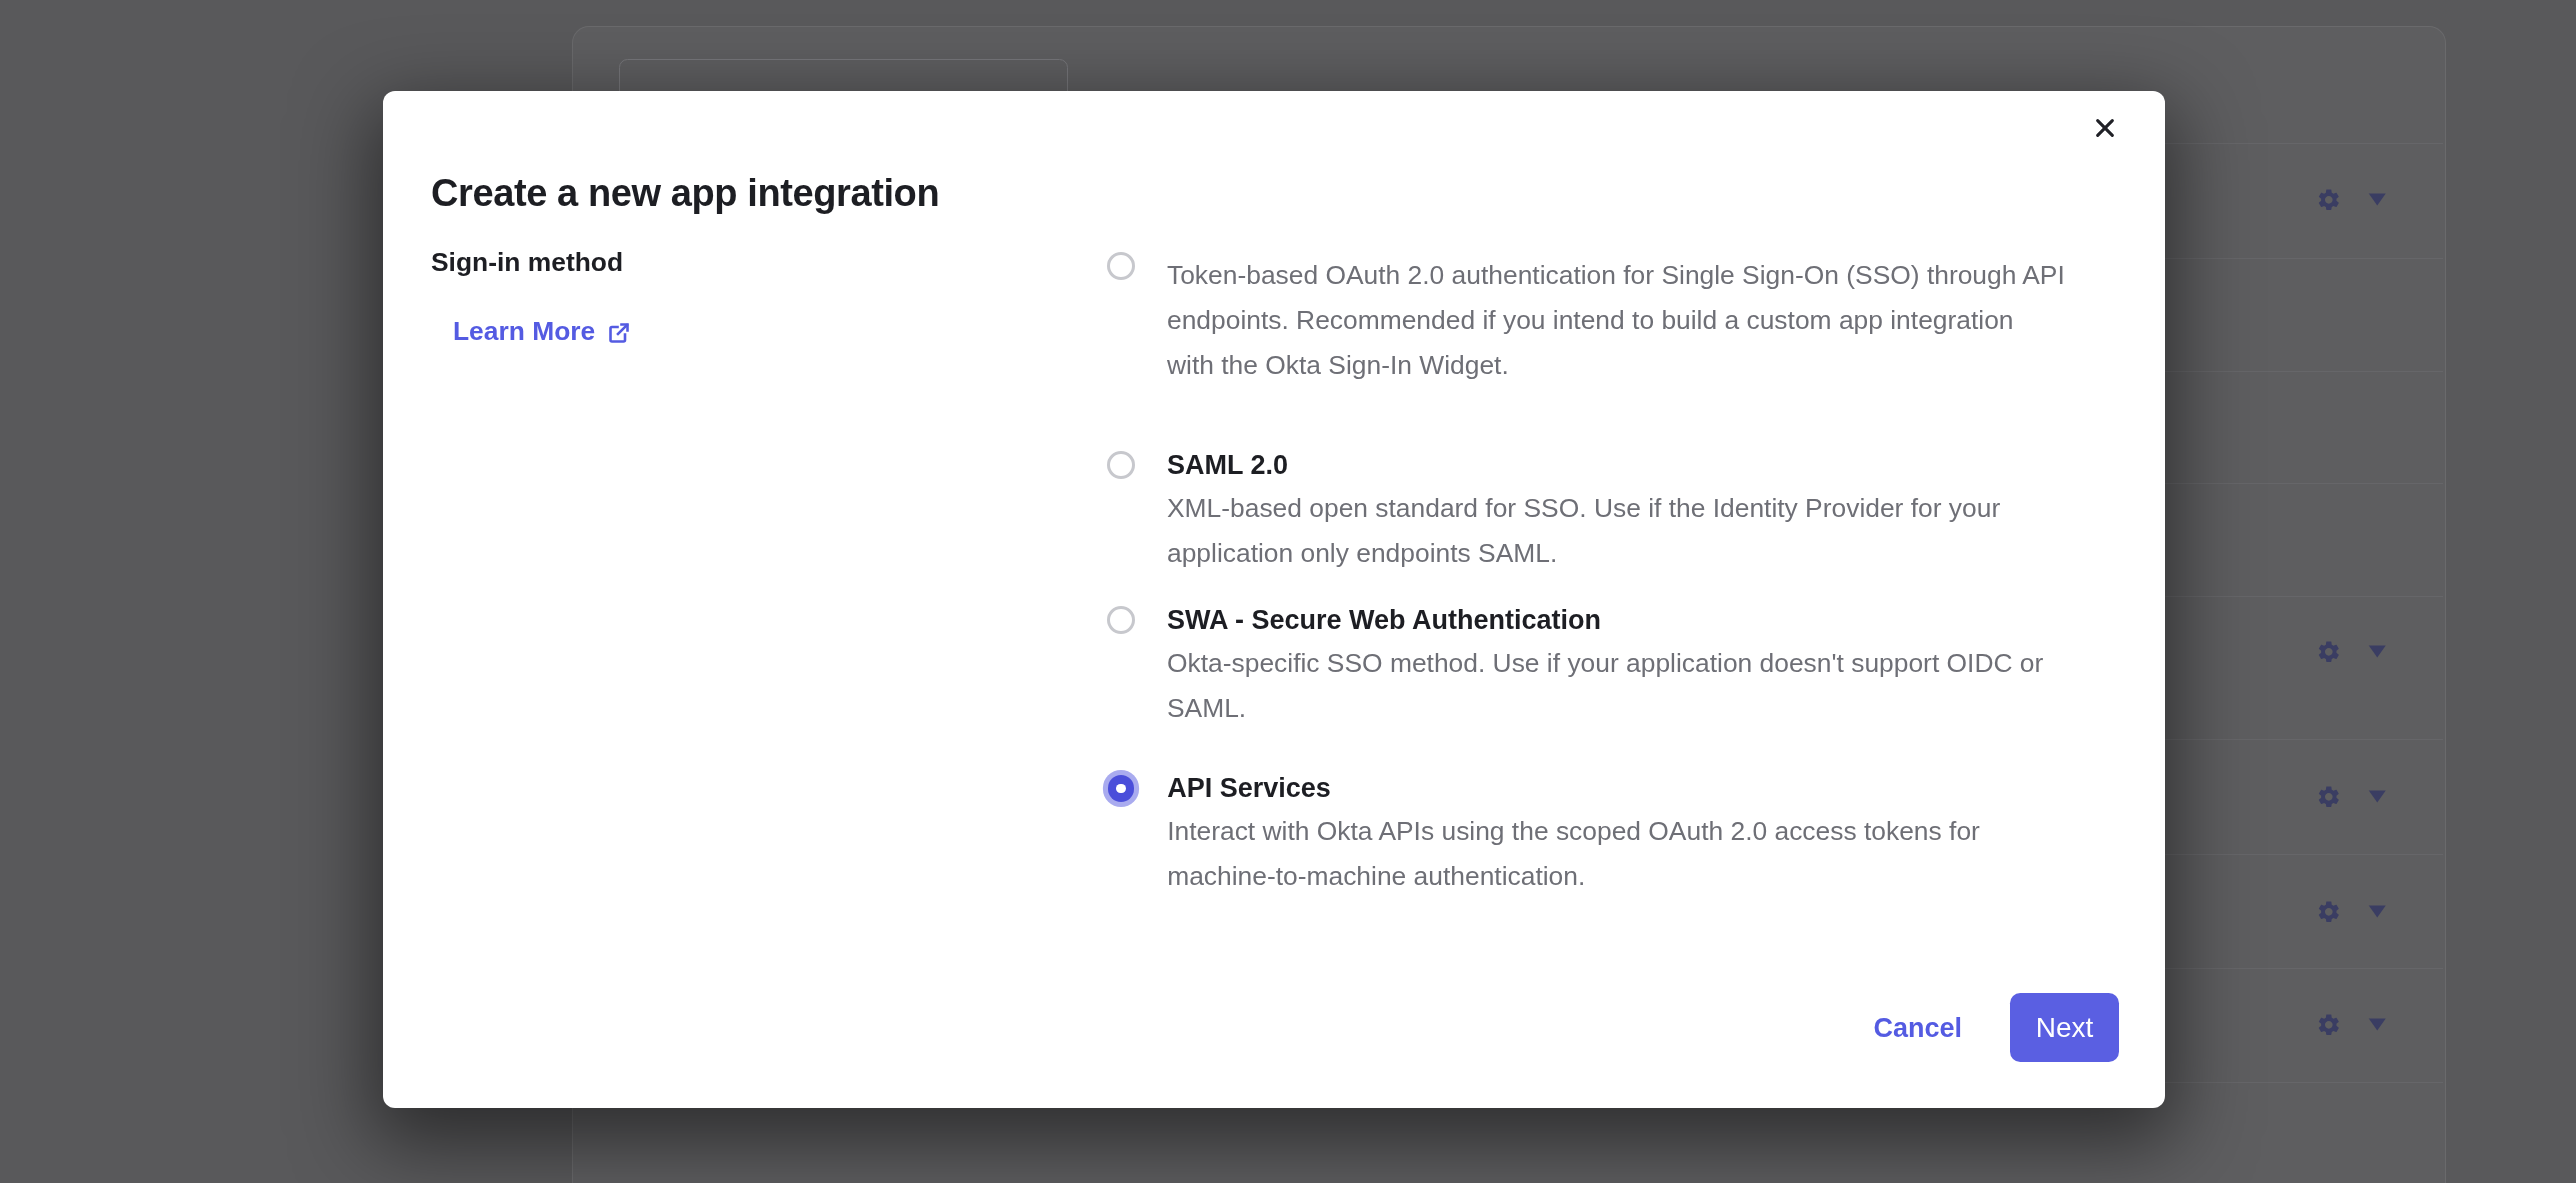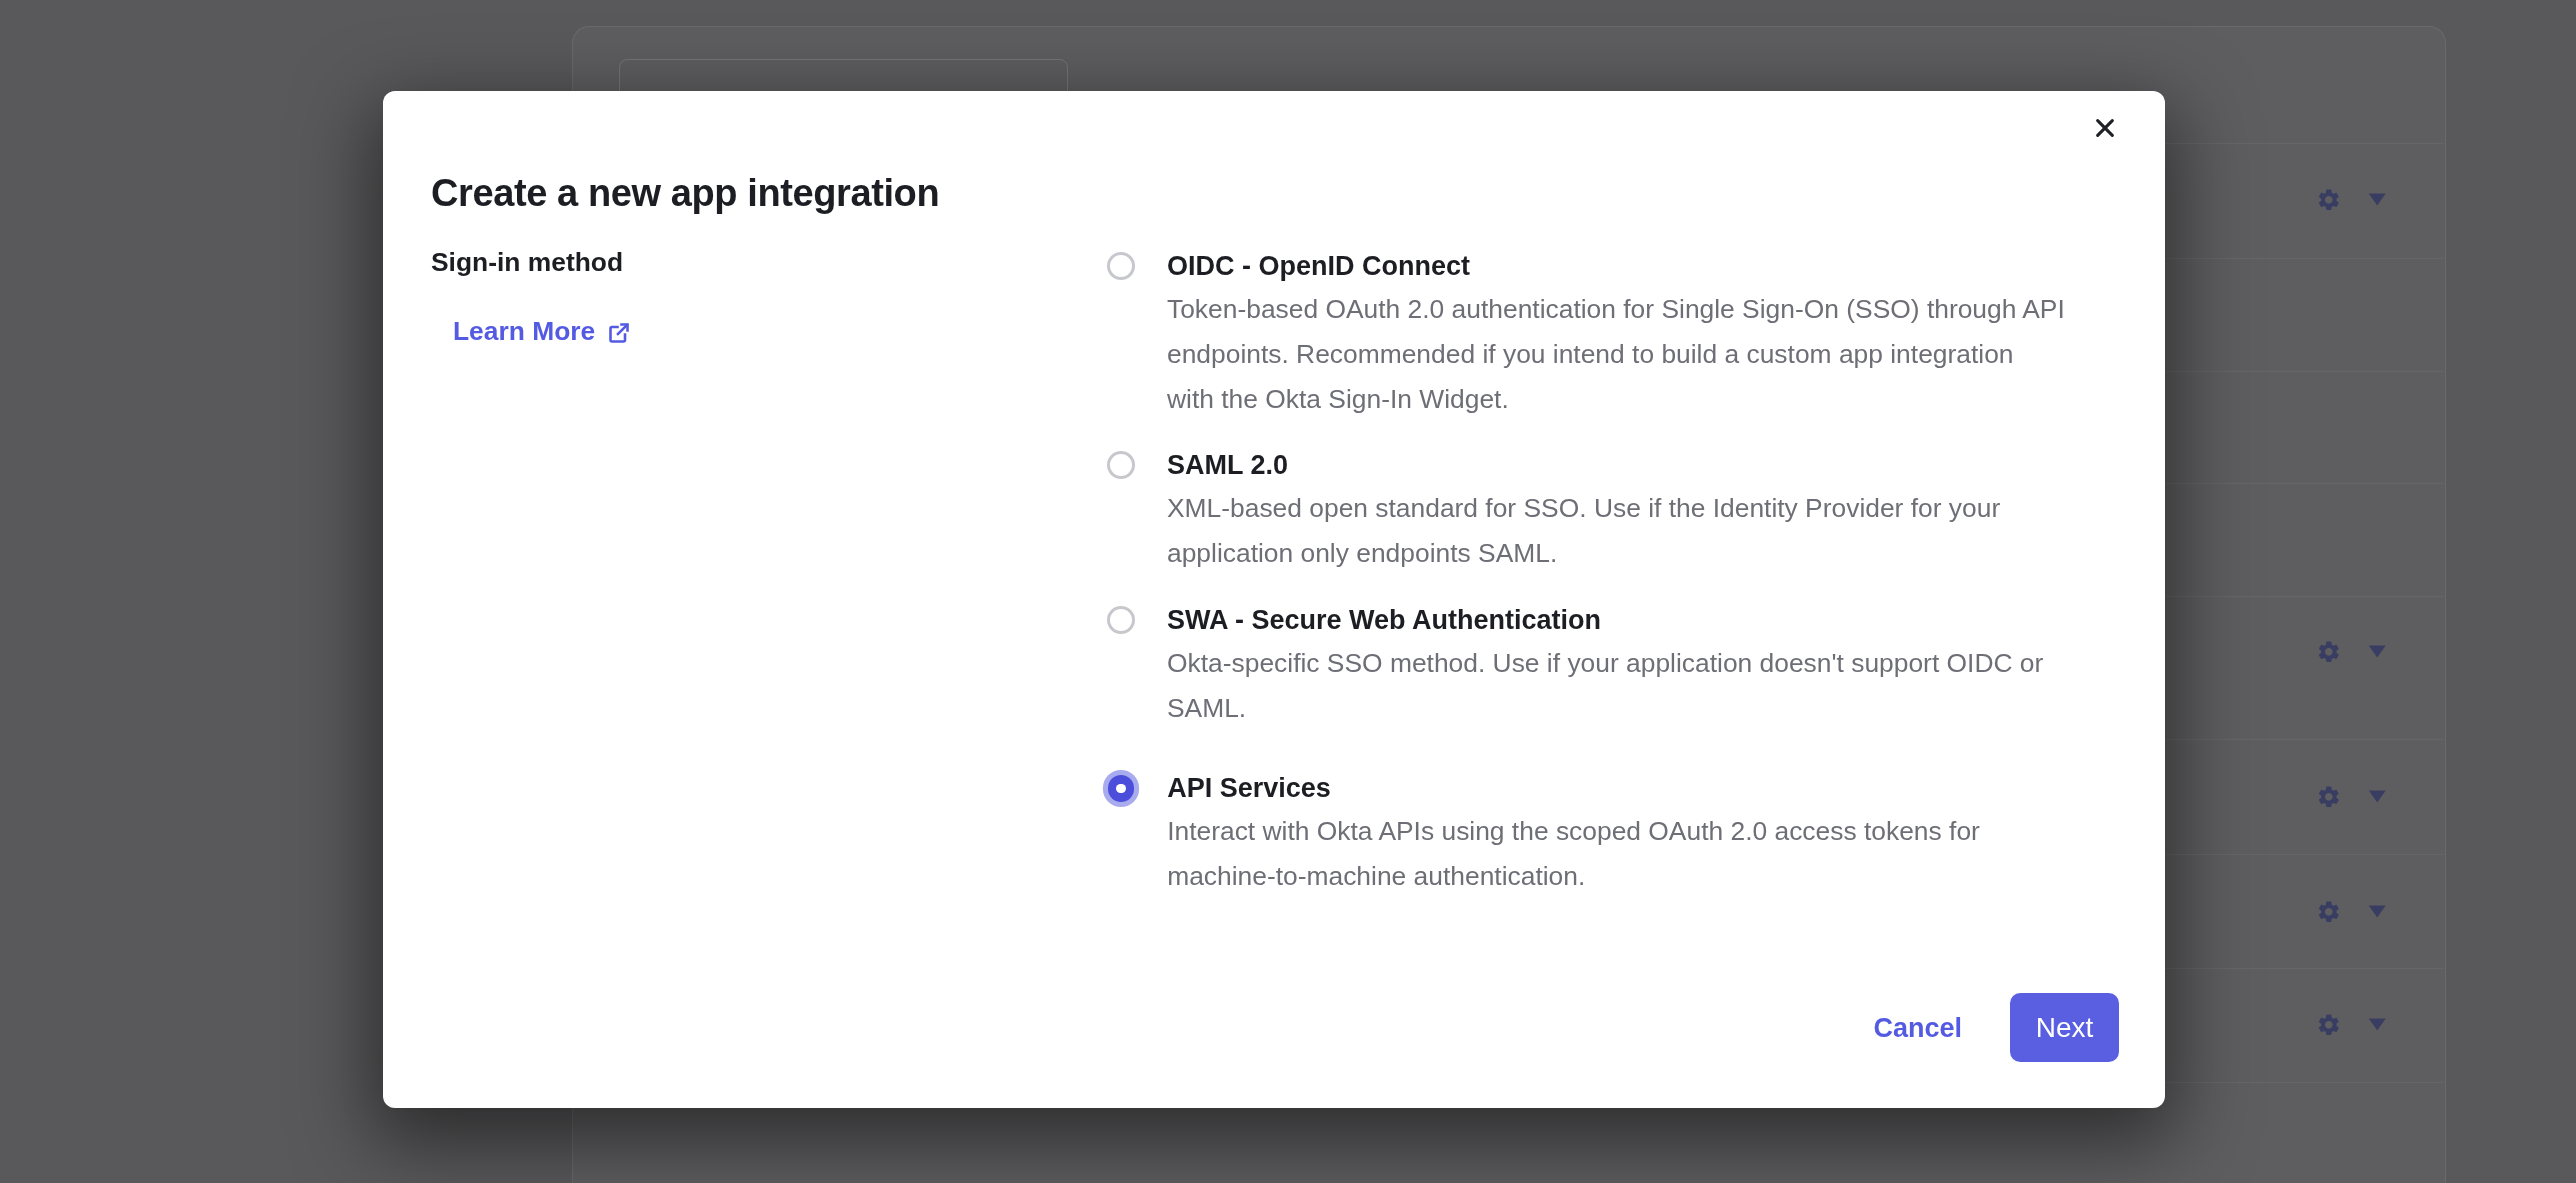--- a/index.html
+++ b/index.html
@@ -186,21 +186,20 @@
         <polyline points="14.5 3.5 20.5 3.5 20.5 9.5"></polyline>
         <line x1="11" y1="13" x2="20" y2="4"></line>
       </svg>
     </span>
   </a>
 
   <div id="options">
   <div class="option" style="top: 158px;">
     <span class="radio" role="radio"></span>
     <div class="option-body">
-      <div class="option-label">OIDC - OpenID Connect</div>
       <div class="option-desc">
             <div>Token-based OAuth 2.0 authentication for Single Sign-On (SSO) through API</div>
             <div>endpoints. Recommended if you intend to build a custom app integration</div>
             <div>with the Okta Sign-In Widget.</div>
           </div>
     </div>
   </div>
 
   <div class="option" style="top: 357px;">
     <span class="radio" role="radio"></span>

